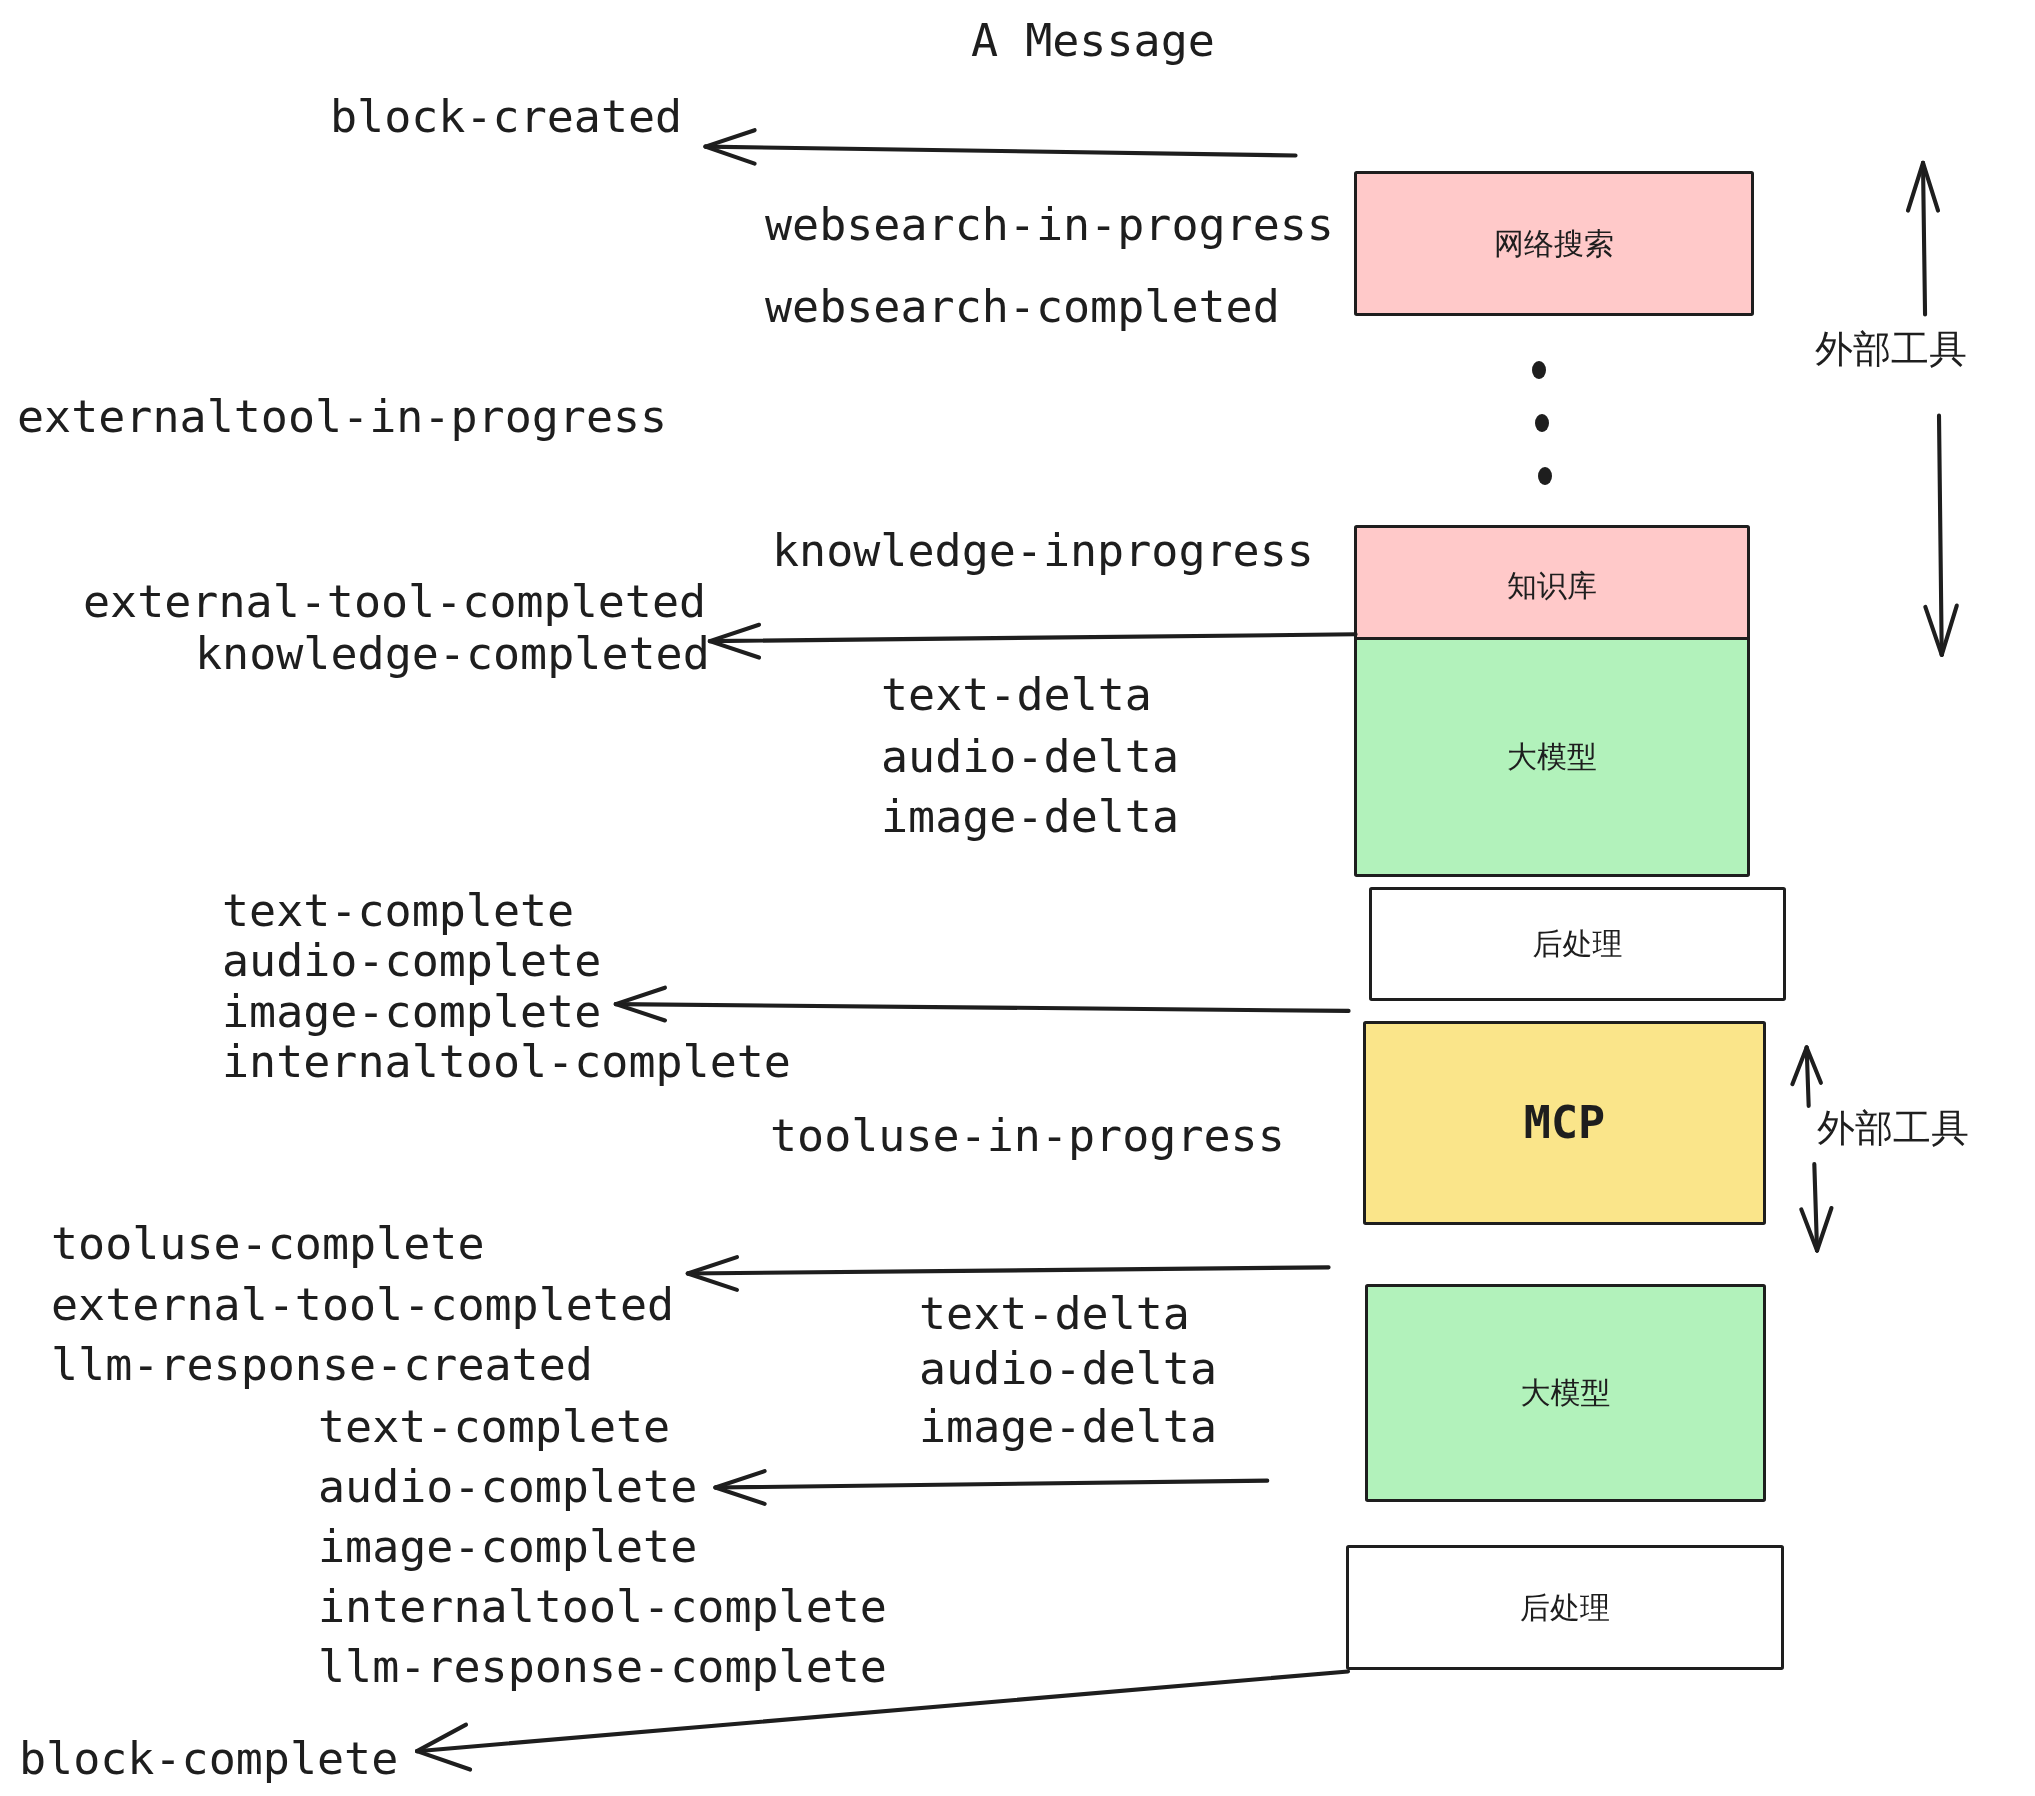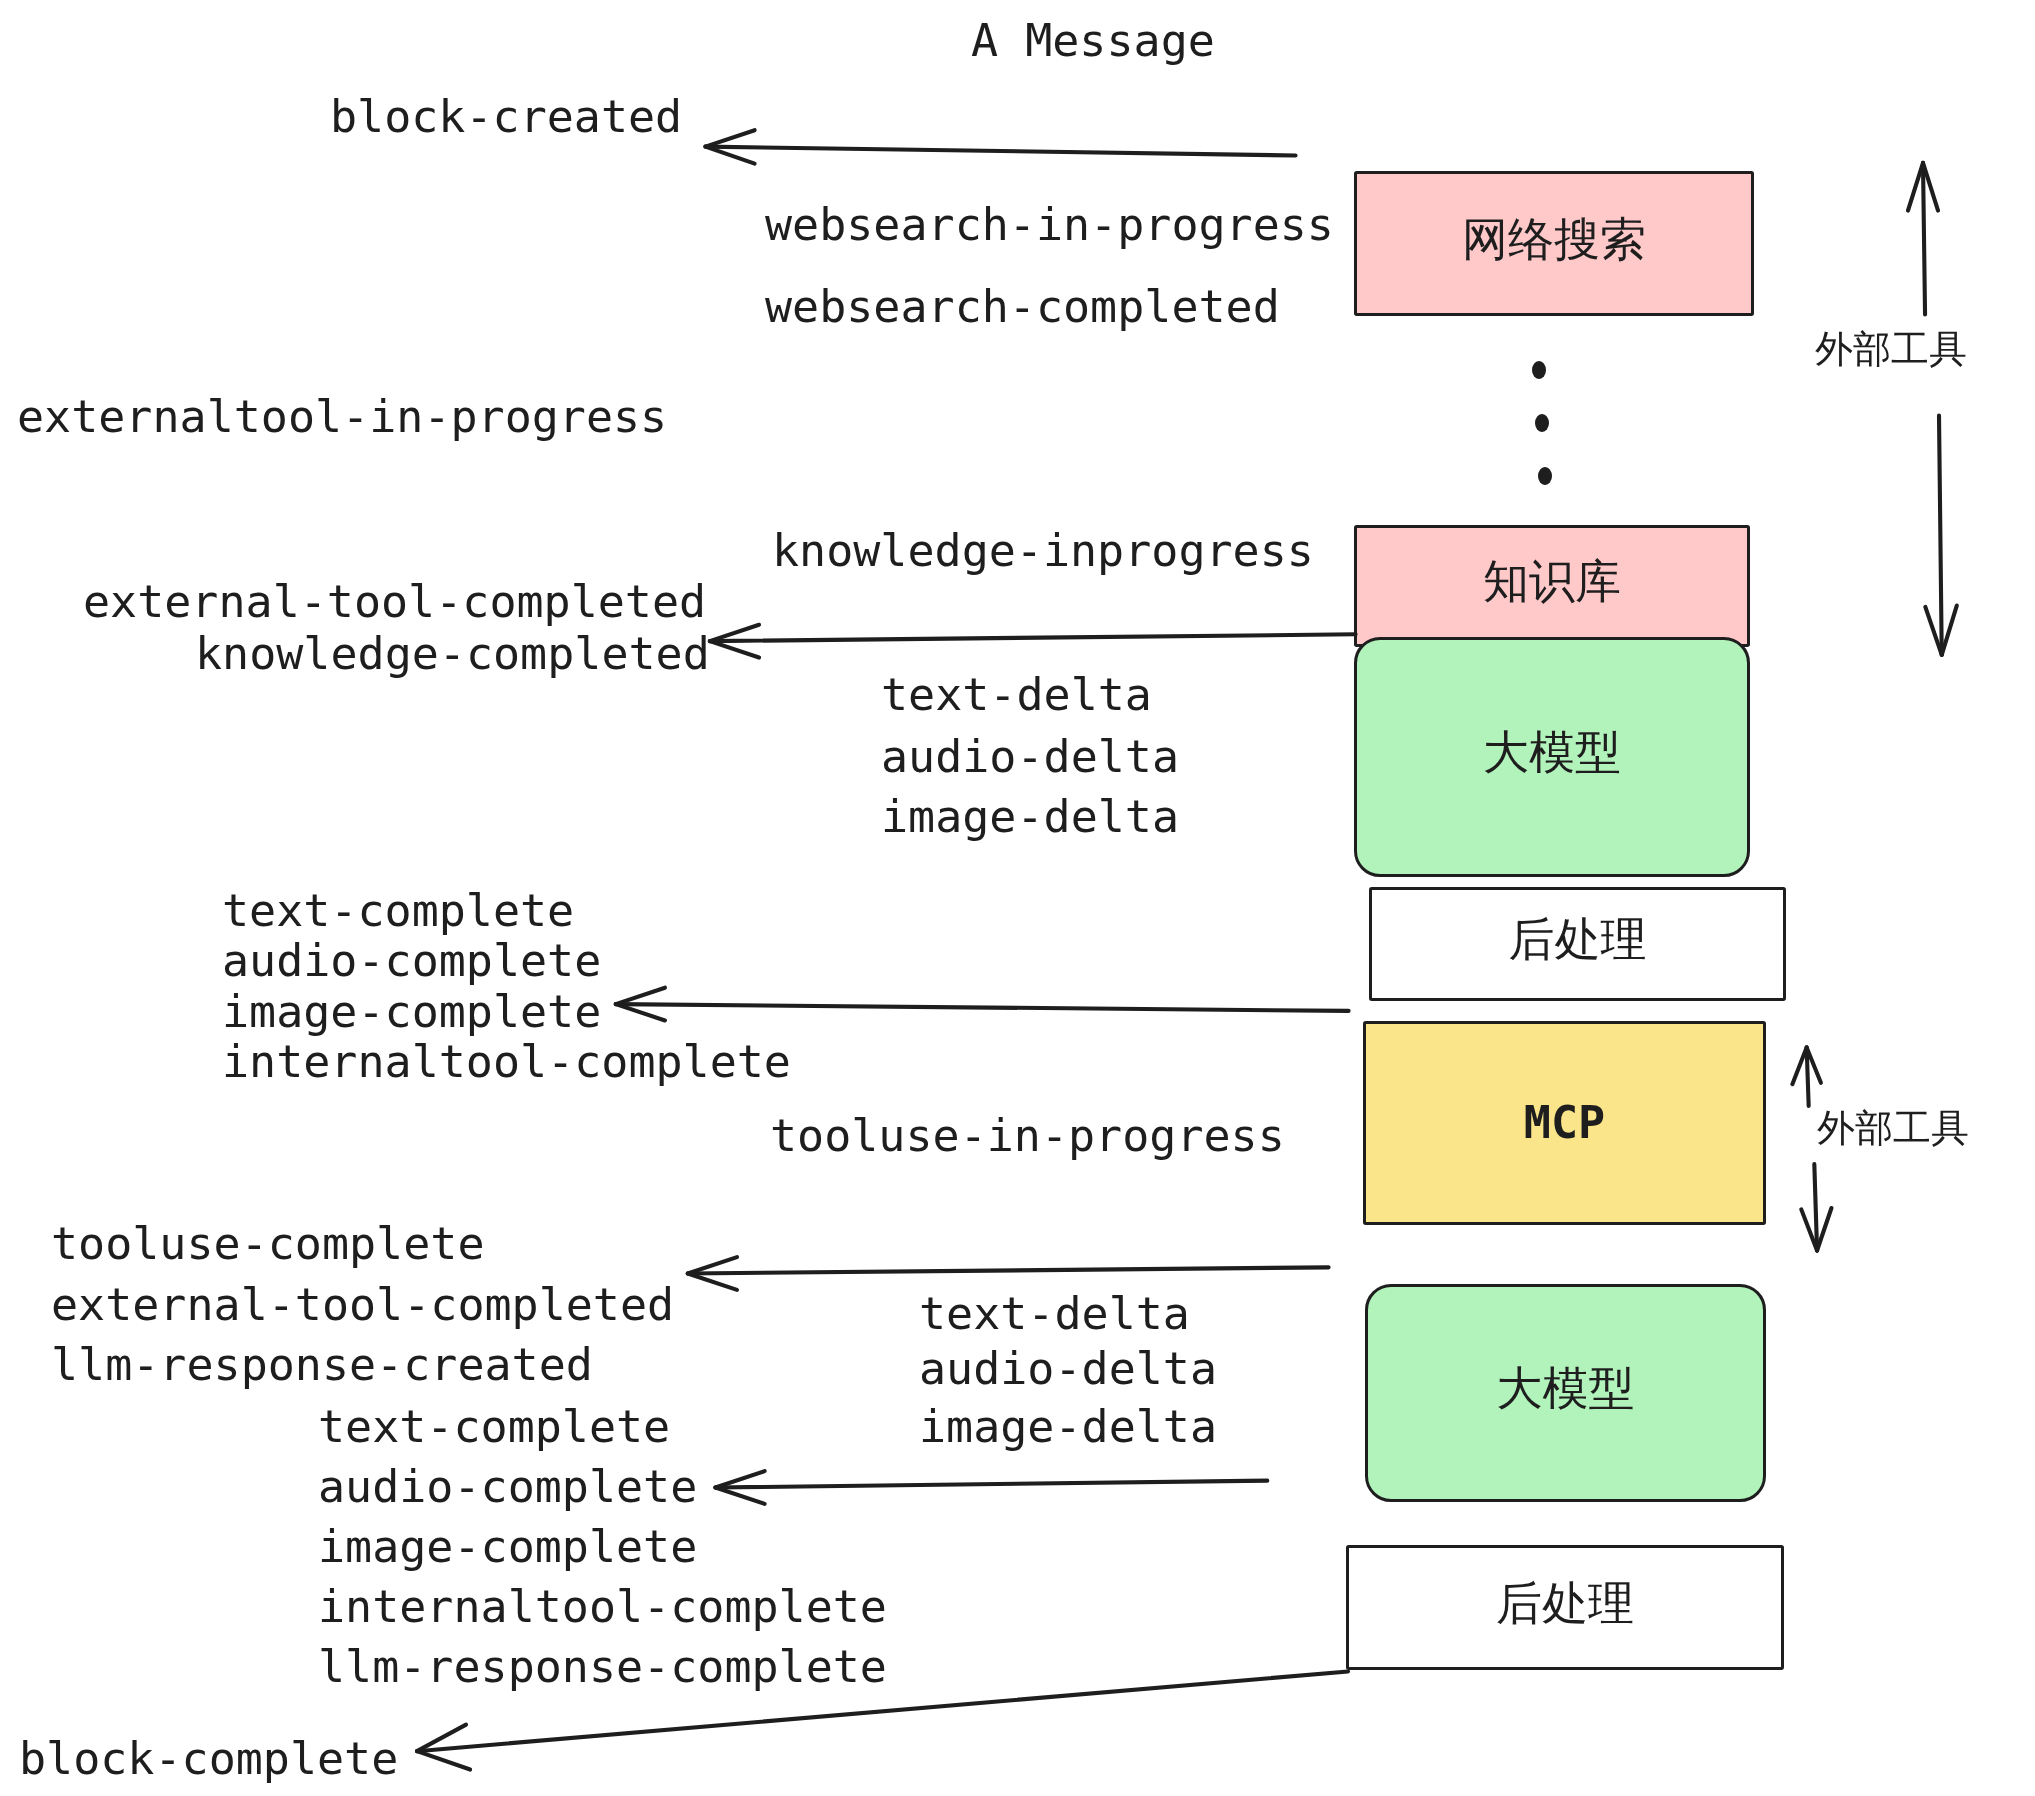--- a/index.html
+++ b/index.html
@@ -31,26 +31,26 @@
     color:var(--ink);
     white-space:nowrap;
   }
   .node{
     position:absolute;
     border:3.4px solid var(--ink);
     border-radius:2.7px;
     display:flex;align-items:center;justify-content:center;
   }
   .node.pink{background:var(--pink);}
-  .node.green{background:var(--green);border-radius:26px;}
+  .node.green{background:var(--green);}
   .node.yellow{background:var(--yellow);}
   .node.white{background:var(--paper);}
   .node .zh{
-    font-family:Liberation Mono, monospace;
-    font-size:46px;line-height:1.2;
+    font-family:Liberation Sans, sans-serif;
+    font-size:30px;line-height:1.2;
     color:var(--ink);
     white-space:nowrap;
   }
   .node .mono{
     font-family:"DejaVu Sans Mono", monospace;
     font-size:45px;font-weight:600;line-height:1.2;
     color:var(--ink);
     white-space:nowrap;
   }
   .side-label{

